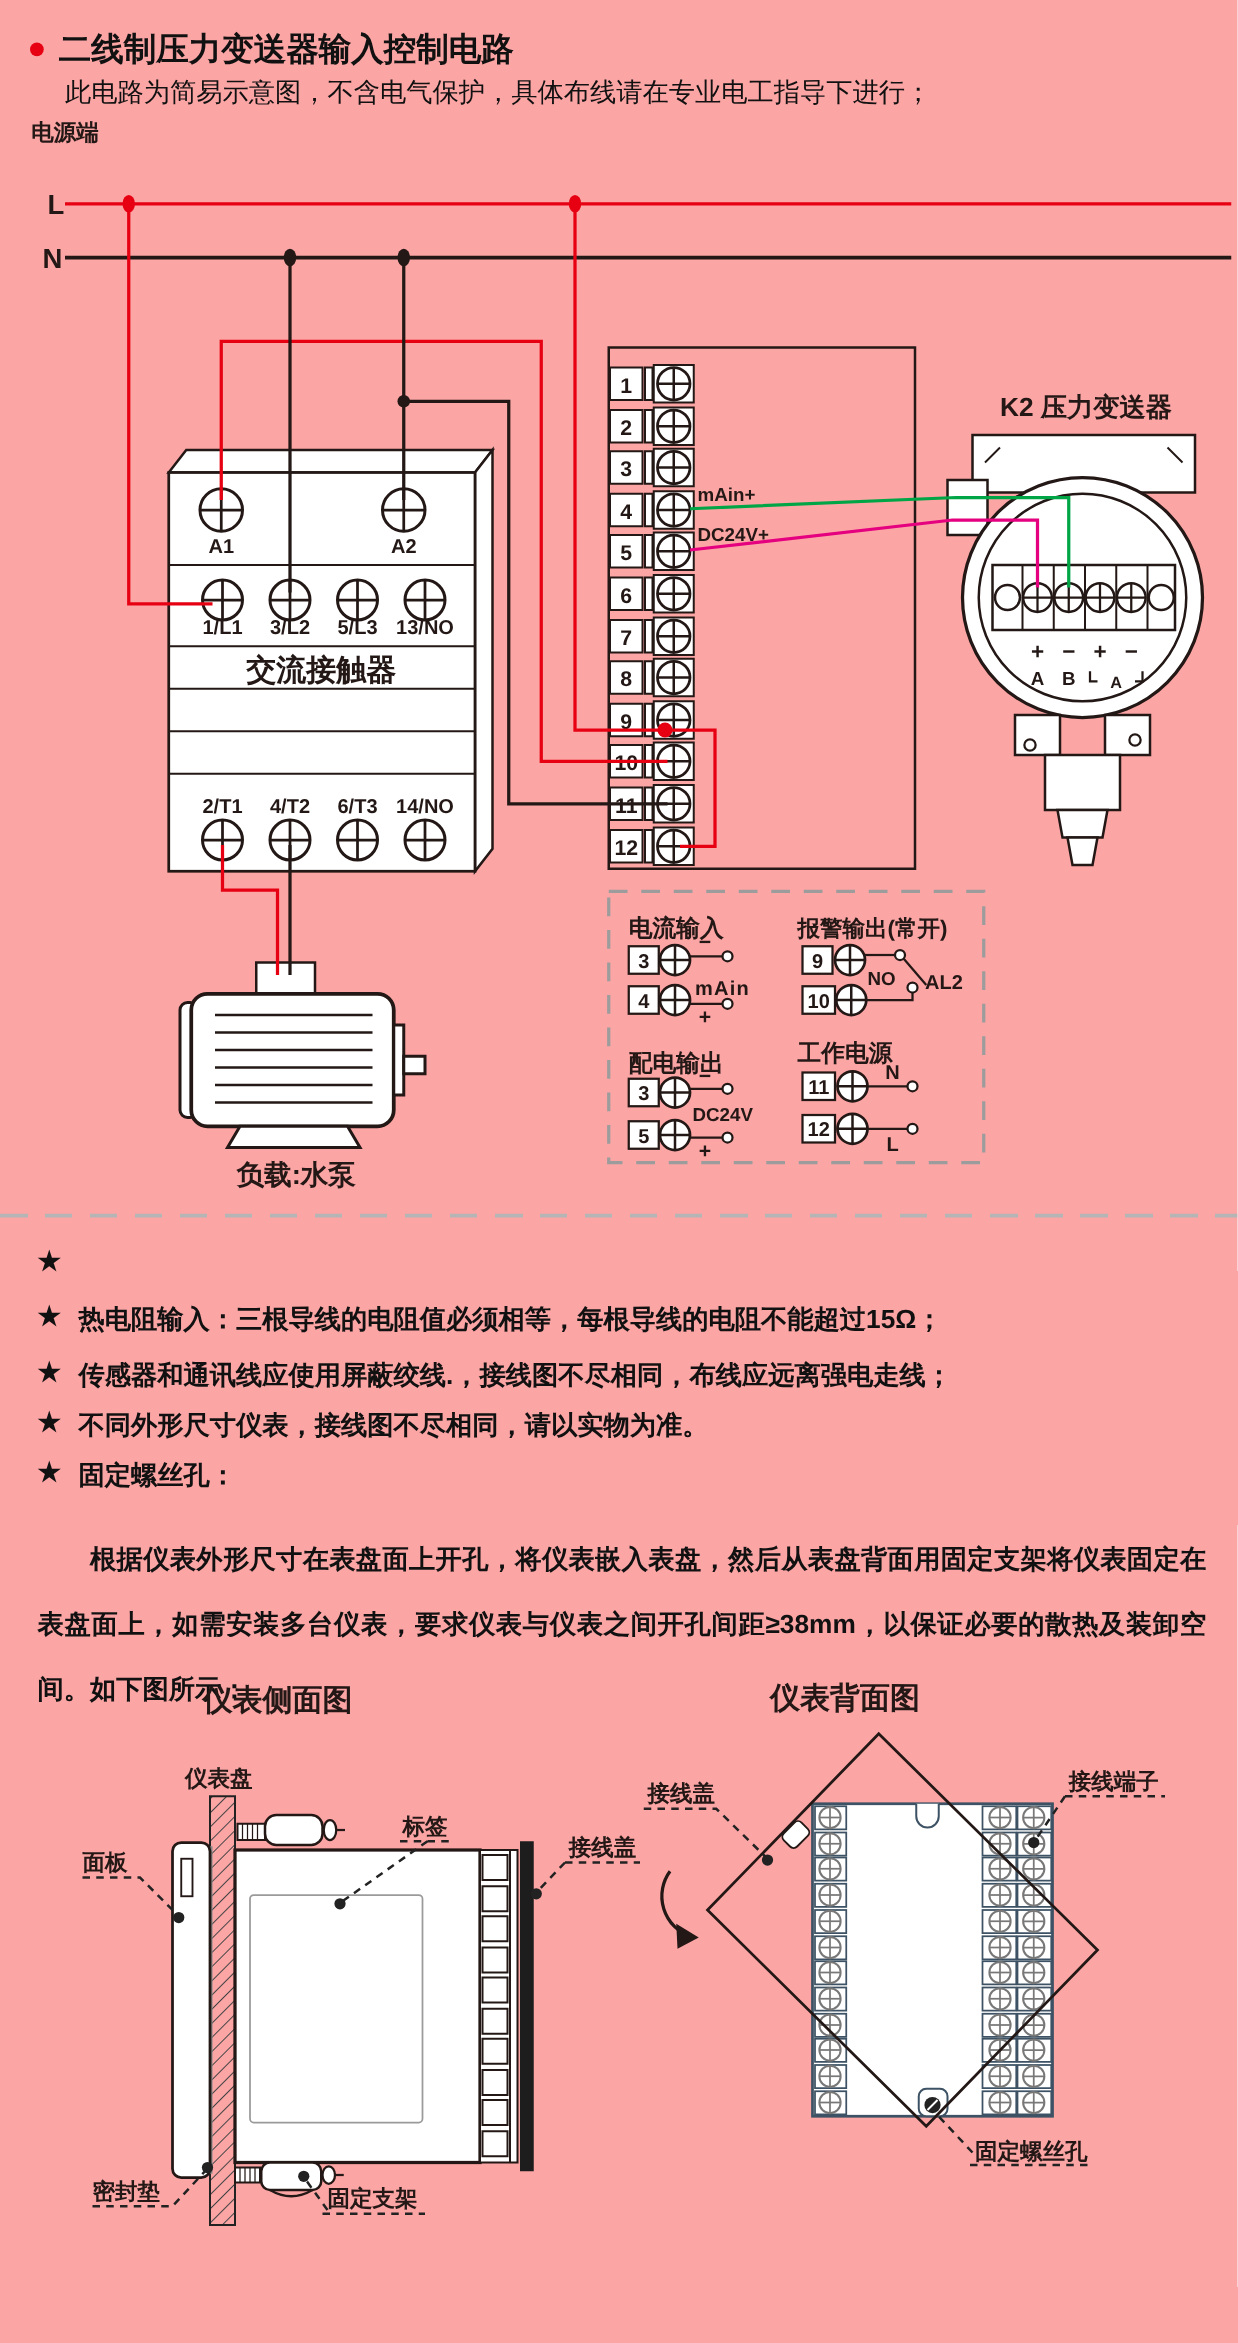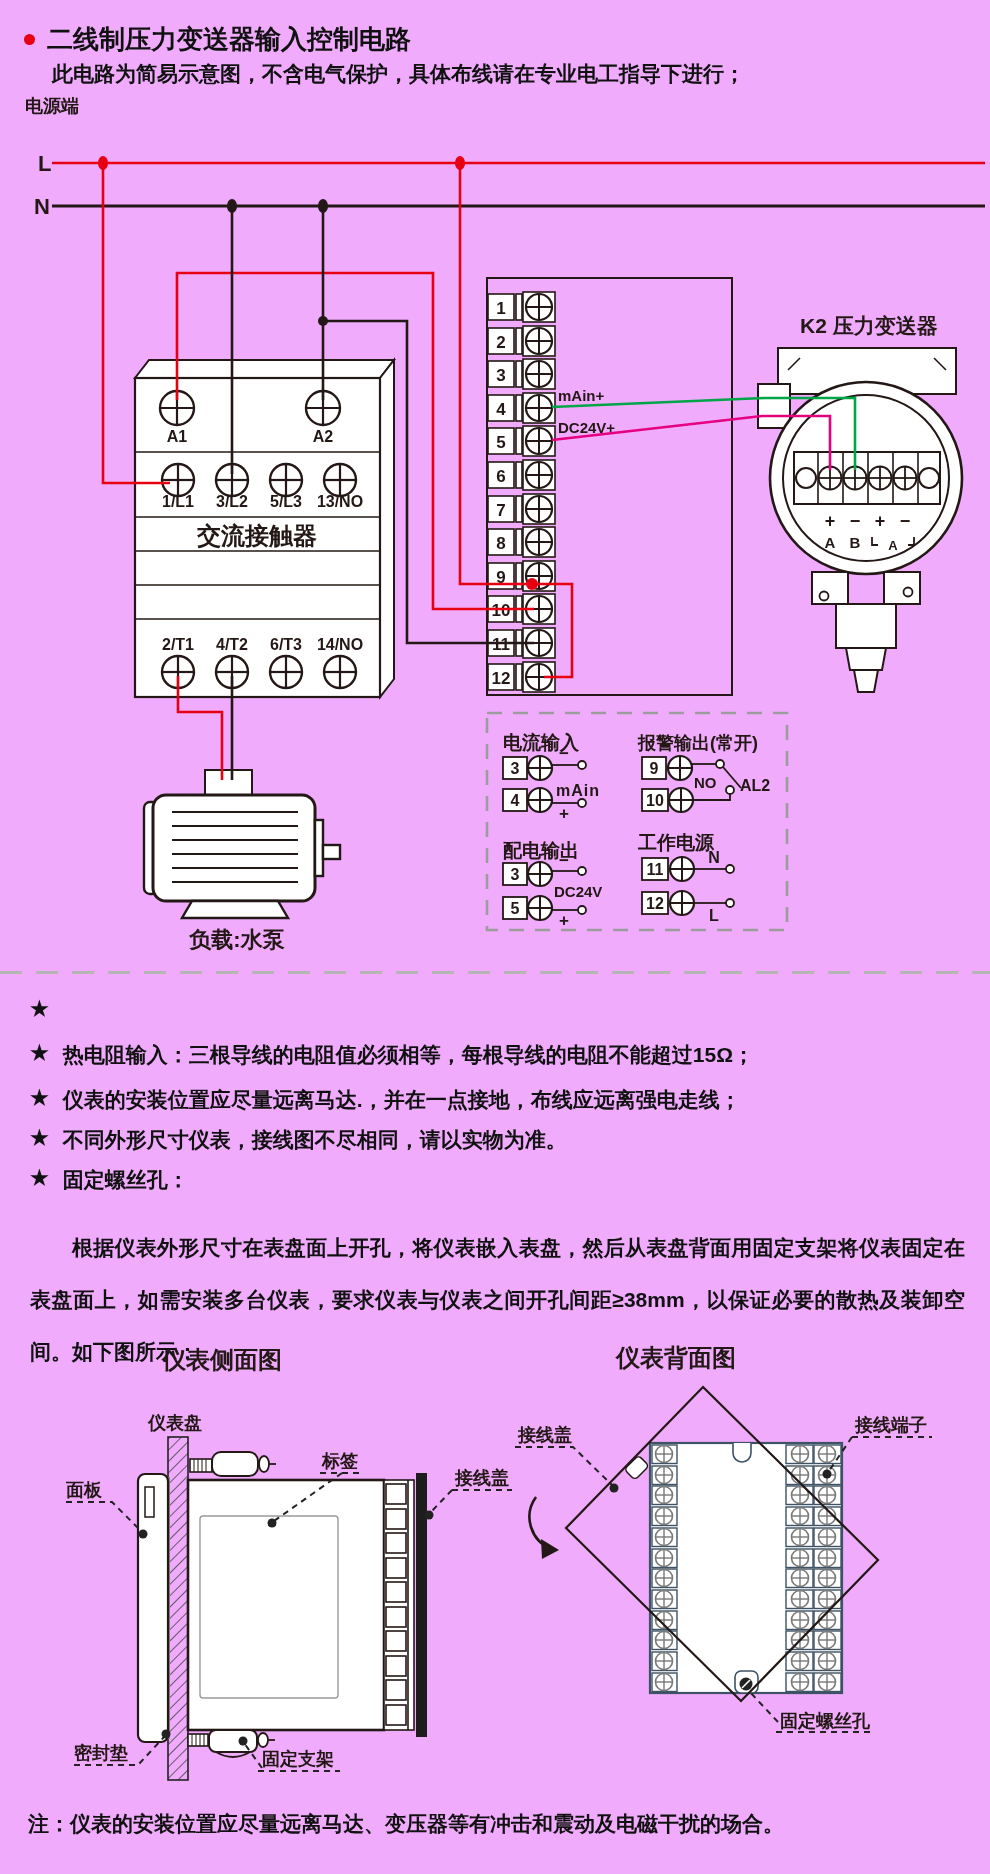--- a/index.html
+++ b/index.html
@@ -1,22 +1,22 @@
 <!DOCTYPE html>
 <html><head>
 <meta charset="utf-8">
 <style>
   html,body{margin:0;padding:0;background:#f7f7f7;}
-  #page{position:relative;width:990px;height:1874px;background:#f0abfc;overflow:hidden;
+  #page{position:relative;width:990px;height:1874px;background:#fca5a5;overflow:hidden;
         font-family:"Liberation Sans",sans-serif;color:#1c1c1c;}
   .abs{position:absolute;}
   
   #hdr-title{left:24px;top:22px;display:flex;align-items:center;gap:12px;font-size:26px;font-weight:bold;color:#111;}
   #hdr-bullet{width:11px;height:11px;border-radius:50%;background:#e60012;flex:0 0 auto;}
-  #hdr-sub{left:52px;top:60px;font-size:21px;font-weight:bold;color:#111;}
+  #hdr-sub{left:52px;top:60px;font-size:21px;font-weight:normal;color:#111;}
   
   #divider{left:0;top:971px;width:990px;height:3px;
     background:repeating-linear-gradient(90deg,#b5b5b5 0 22px,rgba(0,0,0,0) 22px 36px);}
   
   .note-line{left:30px;width:940px;font-size:21px;font-weight:bold;color:#111;display:flex;gap:14px;}
   .star{flex:0 0 auto;}
   
   #install-par{left:30px;top:1222px;width:935px;font-size:21px;font-weight:bold;color:#111;
     line-height:52px;text-indent:2em;text-align:justify;}
   
@@ -331,21 +331,21 @@
 
   <div class="abs note-line" style="top:997px">
       <span class="star">★</span>
     </div>
   <div class="abs note-line" style="top:1041px">
       <span class="star">★</span>
       <span>热电阻输入：三根导线的电阻值必须相等，每根导线的电阻不能超过15Ω；</span>
     </div>
   <div class="abs note-line" style="top:1086px">
       <span class="star">★</span>
-      <span>仪表的安装位置应尽量远离马达.，并在一点接地，布线应远离强电走线；</span>
+      <span>传感器和通讯线应使用屏蔽绞线.，接线图不尽相同，布线应远离强电走线；</span>
     </div>
   <div class="abs note-line" style="top:1126px">
       <span class="star">★</span>
       <span>不同外形尺寸仪表，接线图不尽相同，请以实物为准。</span>
     </div>
   <div class="abs note-line" style="top:1166px">
       <span class="star">★</span>
       <span>固定螺丝孔：</span>
     </div>
 
@@ -541,15 +541,14 @@
         <path d="M776,1732 H870 M778,1722 L748,1690"></path>
       </g>
       <circle cx="614" cy="1488" r="4.5" fill="#222"></circle>
       <circle cx="827" cy="1474" r="4.5" fill="#222"></circle>
       <text x="518" y="1441" font-size="18" class="b">接线盖</text>
       <text x="855" y="1431" font-size="18" class="b">接线端子</text>
       <text x="780" y="1727" font-size="18" class="b">固定螺丝孔</text>
     </g>
   </svg>
 
-  <div class="abs" id="foot-note">注：仪表的安装位置应尽量远离马达、变压器等有冲击和震动及电磁干扰的场合。</div>
 
 </div>
 
 </body></html>

